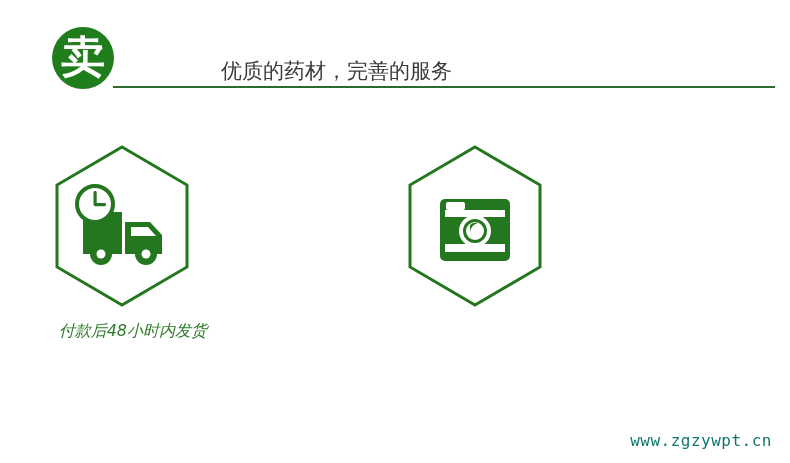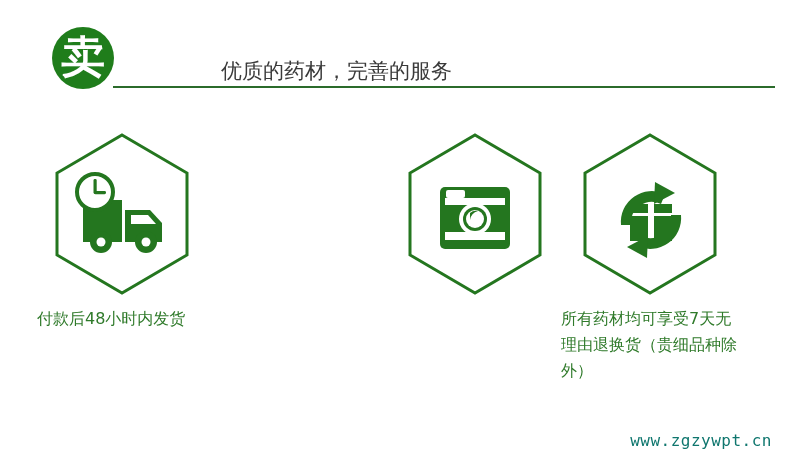--- a/index.html
+++ b/index.html
@@ -77,23 +77,24 @@
   
   #features {
     position: absolute;
     left: 0;
     top: 130px;
     width: 790px;
     height: 290px;
   }
   .feature {
     position: absolute;
-    top: 0;
+    top: 12px;
     width: 186px;
-    text-align: left;
+    text-align: right;
+    font-style: italic;
   }
   .feature.f0 { left: 29px; }
   .feature.f1 { left: 203px; }
   .feature.f2 { left: 382px; }
   .feature.f3 { left: 557px; }
 
   .hex-wrap {
     width: 186px;
     height: 168px;
     position: relative;
@@ -187,37 +188,16 @@
         <rect x="45" y="102" width="60" height="8" fill="#ffffff"></rect>
 
         <circle cx="75" cy="89" r="16" fill="#ffffff"></circle>
         <circle cx="75" cy="89" r="12" fill="#24761f"></circle>
         <circle cx="75" cy="89" r="9" fill="#ffffff"></circle>
         <path d="M70 83 a9 9 0 0 1 8 -2 a11 11 0 0 0 -8 9 Z" fill="#24761f"></path>
       </svg>
     </div>
   </div>
 
-  <div class="feature f3">
-    <div class="hex-wrap">
-      <svg width="150" height="168" viewBox="0 0 150 168">
-        <polygon points="75,5 140,43 140,125 75,163 10,125 10,43" fill="none" stroke="#24761f" stroke-width="3"></polygon>
-
-        <path d="M46 95 a31 31 0 0 1 44 -31 l-4 10 a21 21 0 0 0 -30 21 Z" fill="#24761f"></path>
-        <path d="M80 52 l20 11 l-21 11 Z" fill="#24761f"></path>
-
-        <path d="M106 85 a31 31 0 0 1 -44 31 l4 -10 a21 21 0 0 0 30 -21 Z" fill="#24761f"></path>
-        <path d="M72 128 l-20 -11 l21 -11 Z" fill="#24761f"></path>
-
-        <g fill="#24761f">
-          <rect x="55" y="74" width="18" height="9"></rect>
-          <rect x="79" y="74" width="18" height="9"></rect>
-          <rect x="55" y="86" width="18" height="25"></rect>
-          <rect x="79" y="86" width="18" height="25"></rect>
-        </g>
-      </svg>
-    </div>
-    <div class="feature-caption">所有药材均可享受7天无理由退换货（贵细品种除外）</div>
-  </div>
 
 </div>
 
 <div id="footer-url">www.zgzywpt.cn</div>
 
 </body></html>

